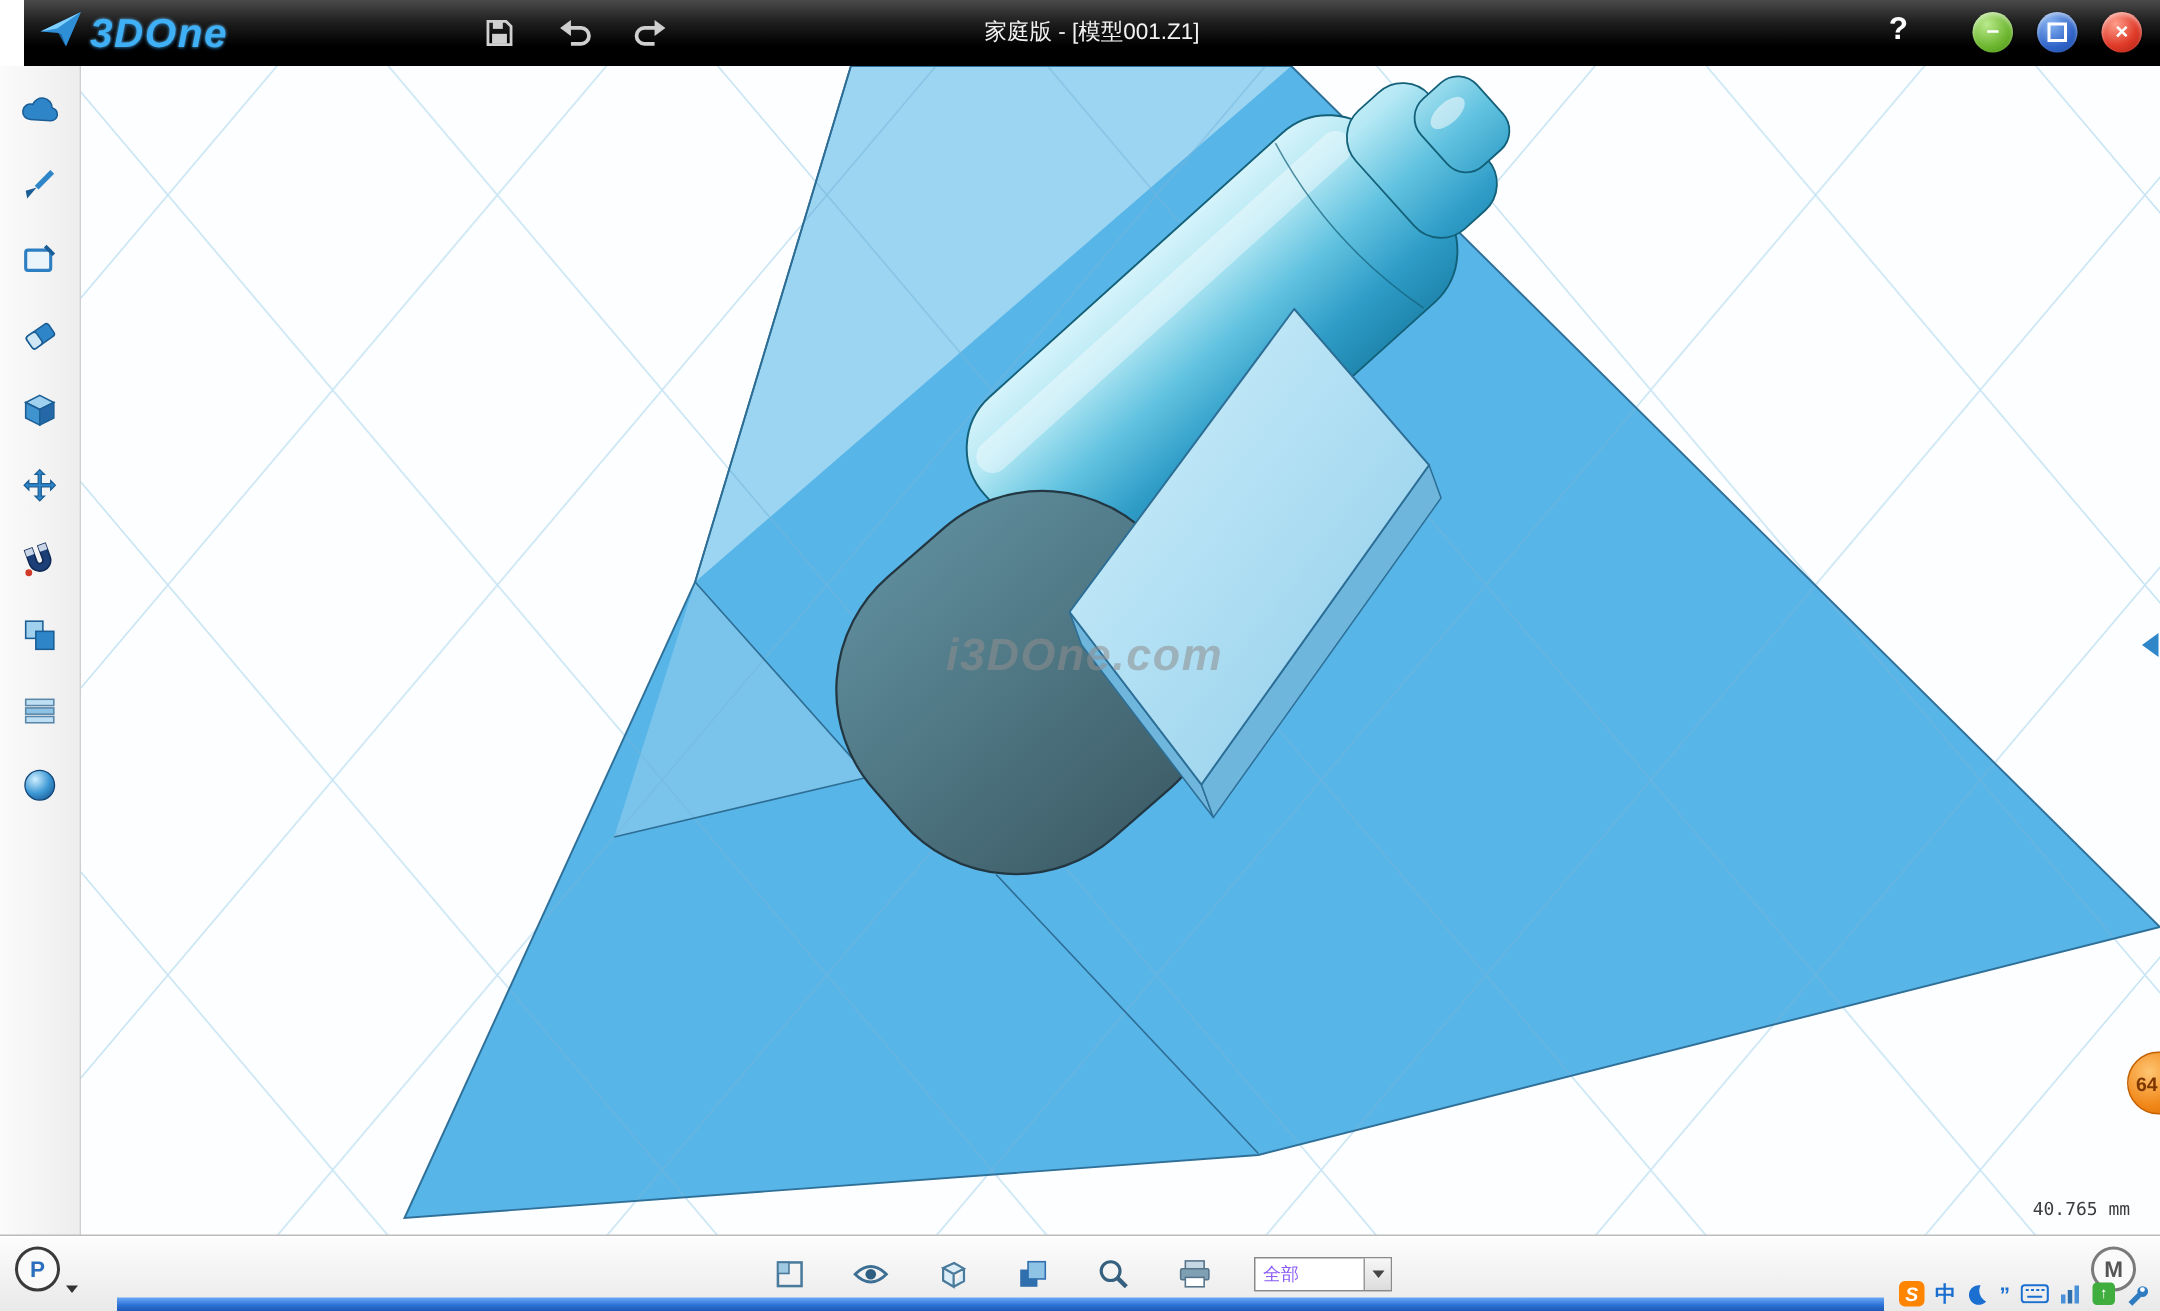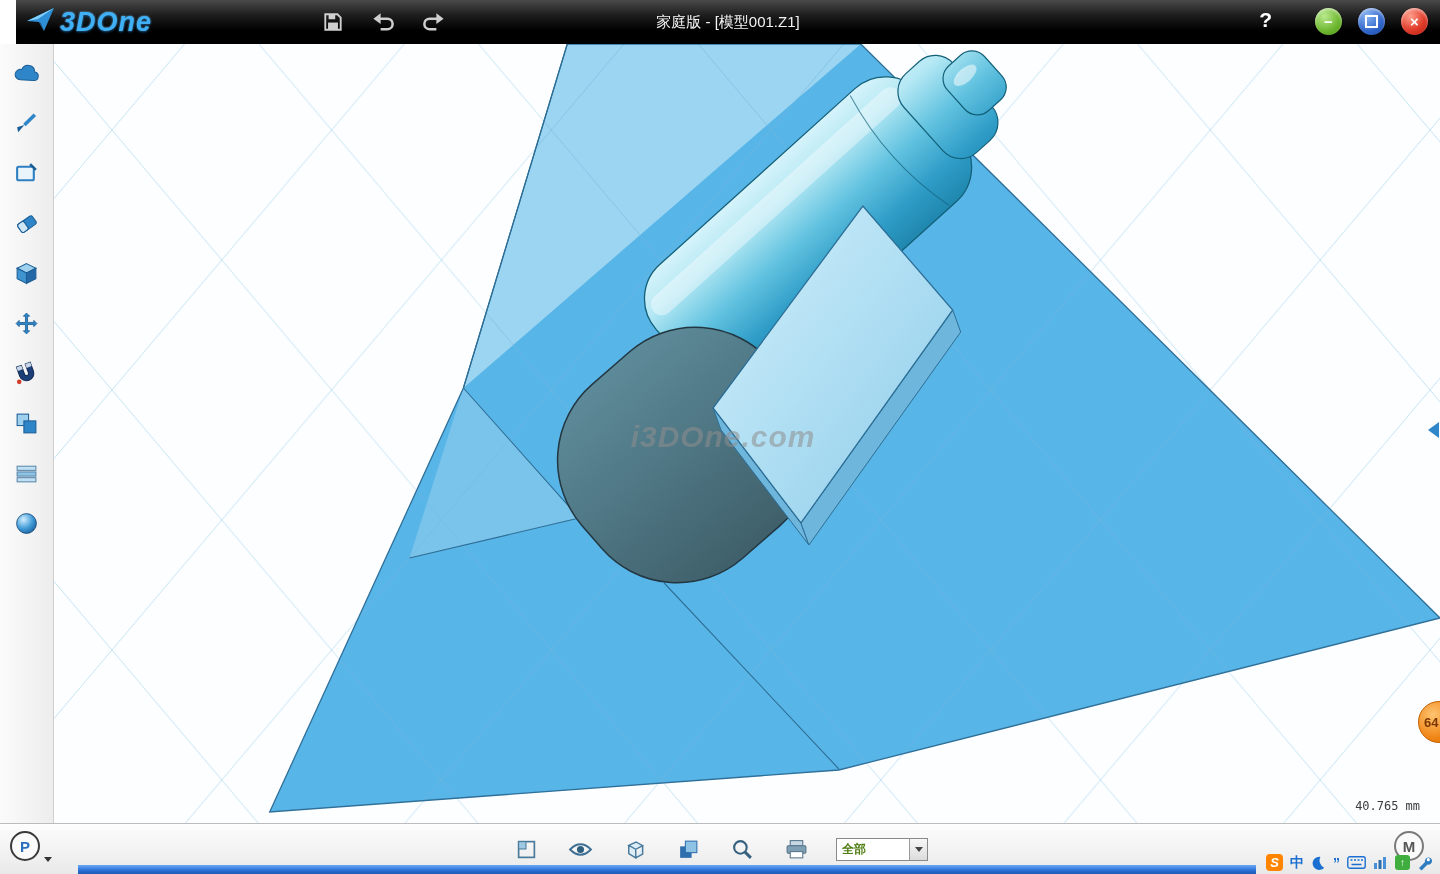--- a/index.html
+++ b/index.html
@@ -54,21 +54,21 @@
     background:#fafafa;cursor:pointer;}
   .pbadge{left:10px;border:2px solid #3a3a3a;color:#2a6fbd;}
   .mbadge{right:16px;border:2px solid #7a7a7a;color:#555;}
   .pcaret{position:absolute;left:44px;top:33px;width:0;height:0;
     border:4px solid transparent;border-top:5px solid #333;cursor:pointer;}
   .viewtools{position:absolute;left:50%;top:0;height:100%;transform:translateX(-50%);
     display:flex;align-items:center;gap:26px;}
   .vbtn{width:28px;height:28px;display:flex;align-items:center;justify-content:center;cursor:pointer;}
   .combo{width:90px;height:21px;background:#fff;border:1px solid #8a8a8a;display:flex;
     align-items:center;cursor:pointer;}
-  .combo-label{flex:1;font-size:12px;padding-left:5px;color:#4d7c0f;font-weight:bold;}
+  .combo-label{flex:1;font-size:12px;padding-left:5px;color:#8b5cf6;}
   .combo-btn{width:17px;height:100%;border-left:1px solid #9a9a9a;
     background:linear-gradient(#f7f7f7,#dcdcdc);display:flex;align-items:center;justify-content:center;}
   .caret{width:0;height:0;border:4px solid transparent;border-top:5px solid #444;margin-top:4px;}
 
   
   .imebar{position:absolute;right:3px;bottom:1px;height:21px;display:flex;
     align-items:center;gap:7px;padding:0 4px;z-index:30;}
   .ime-s{width:17px;height:17px;border-radius:4px;background:#ff8400;color:#fff;
     font-weight:bold;font-size:13px;font-style:italic;display:flex;align-items:center;
     justify-content:center;cursor:pointer;}

